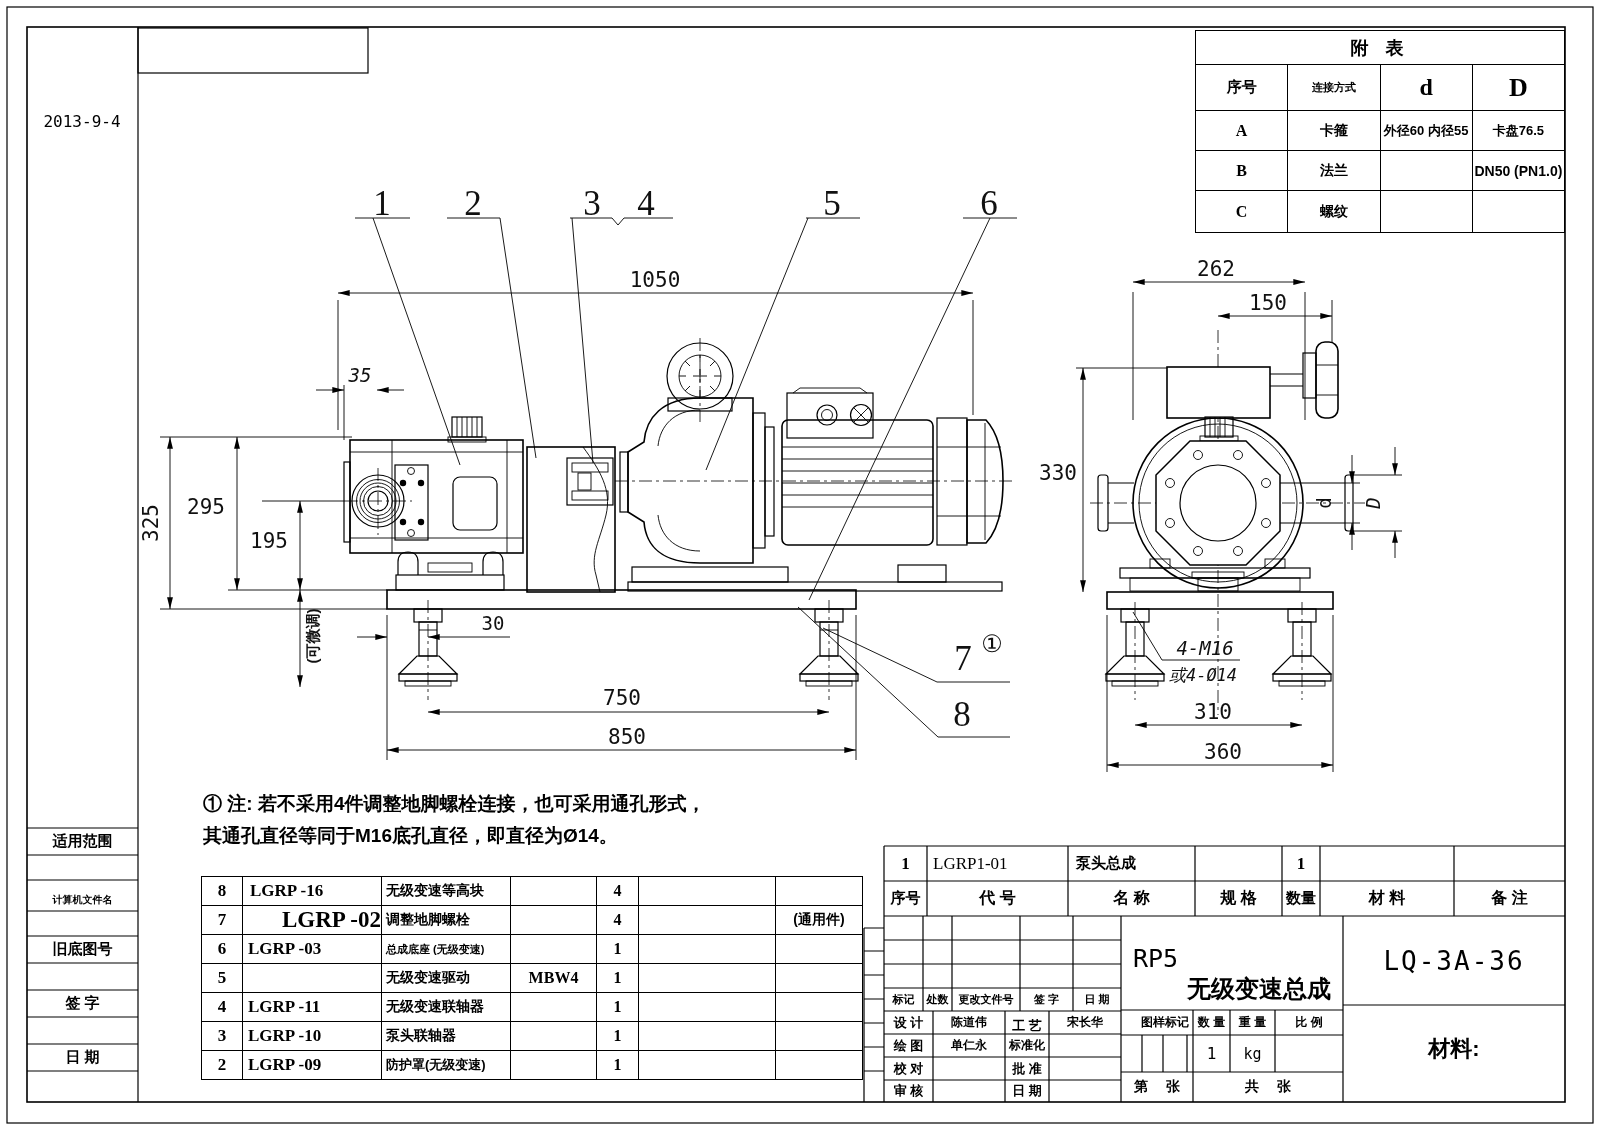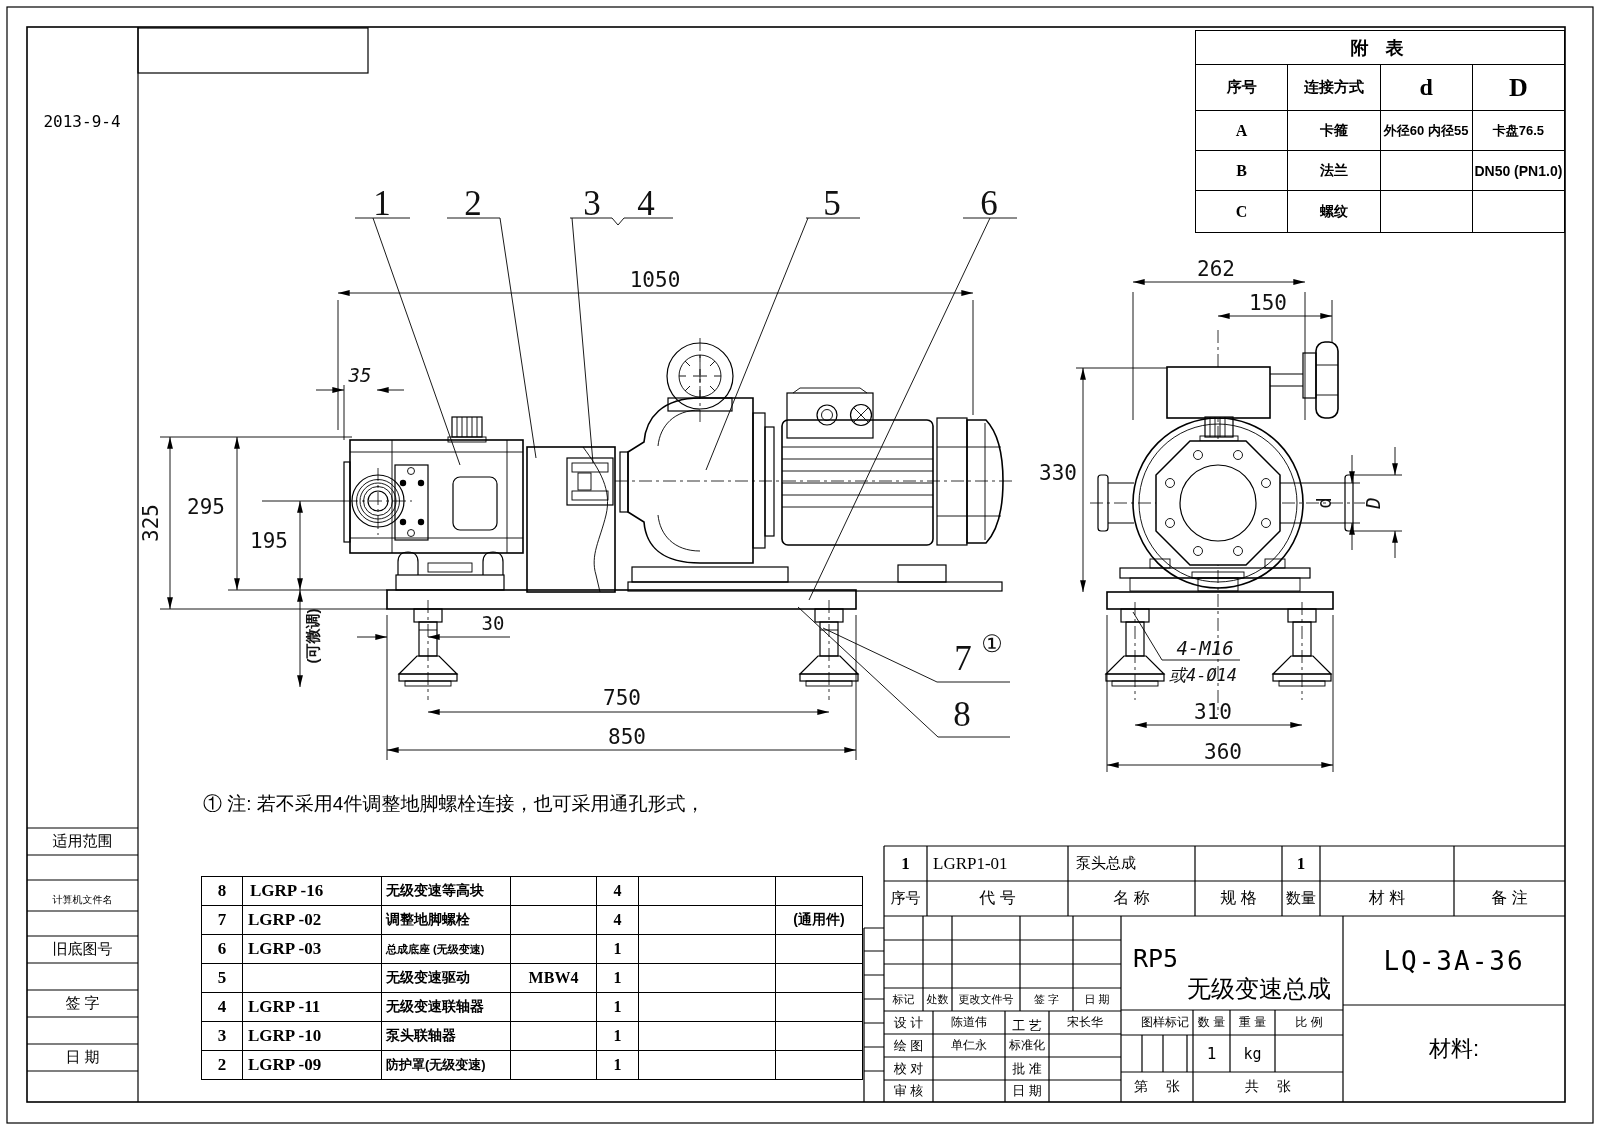--- a/index.html
+++ b/index.html
@@ -8,21 +8,21 @@
   svg{position:absolute;left:0;top:0;}
   svg .o{fill:none;stroke:#000;stroke-width:1.6;}
   svg .m{fill:none;stroke:#000;stroke-width:1.2;}
   svg .t{fill:none;stroke:#000;stroke-width:0.9;}
   svg .cl{fill:none;stroke:#000;stroke-width:0.8;stroke-dasharray:13 4 3 4;}
   svg text{fill:#111;}
   .dimtxt{font-family:"DejaVu Sans Mono",monospace;font-size:21px;}
   .dimsm{font-family:"DejaVu Sans Mono",monospace;font-size:19px;}
   .ital{font-style:italic;}
   .balloon{font-family:"Liberation Serif",serif;font-size:35px;}
-  .cjk{font-family:"Liberation Sans",sans-serif;font-weight:normal;}
+  .cjk{font-family:"Liberation Sans",sans-serif;font-weight:bold;}
   .abs{position:absolute;display:flex;align-items:center;justify-content:center;text-align:center;}
   .left{justify-content:flex-start;text-align:left;}
   .serif{font-family:"Liberation Serif",serif;}
   .mono{font-family:"DejaVu Sans Mono",monospace;}
   table.grid{border-collapse:collapse;position:absolute;table-layout:fixed;}
   table.grid td,table.grid th{border:1px solid #000;padding:0;font-weight:bold;
       text-align:center;vertical-align:middle;overflow:hidden;white-space:nowrap;}
 </style>
 </head>
 <body>
@@ -272,21 +272,21 @@
 <div class="abs cjk" style="left:27px;top:990px;width:111px;height:27px;font-size:15px">签  字</div>
 <div class="abs cjk" style="left:27px;top:1044px;width:111px;height:27px;font-size:15px">日  期</div>
 
 <table class="grid" style="left:1195px;top:30px;width:370px">
   <tbody>
         <tr style="height:34px">
           <td colspan="4" style="font-size:18px;letter-spacing:6px">附 表</td>
         </tr>
   <tr style="height:46px">
     <td style="width:52px;font-size:15px">序号</td>
-    <td style="width:91px;font-size:15px">连接方式</td>
+    <td style="width:91px;font-size:11px">连接方式</td>
     <td style="width:124px" class="serif"><span style="font-size:24px">d</span></td>
     <td style="width:103px" class="serif"><span style="font-size:26px">D</span></td>
   </tr>
   <tr style="height:40px">
     <td class="serif" style="font-size:16px">A</td>
     <td style="font-size:14px">卡箍</td>
     <td style="font-size:13px">外径60 内径55</td>
     <td style="font-size:13px">卡盘76.5</td>
   </tr>
   <tr style="height:40px">
@@ -298,20 +298,21 @@
   <tr style="height:42px">
     <td class="serif" style="font-size:16px">C</td>
     <td style="font-size:14px">螺纹</td>
     <td></td>
     <td></td>
   </tr>
 </tbody>
     </table>
 
 <div class="abs left cjk" style="left:203px;top:788px;width:600px;height:32px;font-size:19px">① 注: 若不采用4件调整地脚螺栓连接，也可采用通孔形式，</div>
+<div class="abs left cjk" style="left:203px;top:820px;width:600px;height:32px;font-size:19px">其通孔直径等同于M16底孔直径，即直径为Ø14。</div>
 
 <table class="grid" style="left:201px;top:876px;width:661px">
   <colgroup>
         <col style="width:41px">
         <col style="width:139px">
         <col style="width:129px">
         <col style="width:86px">
         <col style="width:42px">
         <col style="width:137px">
         <col style="width:87px">
@@ -321,21 +322,21 @@
     <td class="serif" style="font-size:17px">8</td>
     <td class="serif" style="font-size:17px;text-align:left;padding-left:7px">LGRP -16</td>
     <td style="font-size:14px;text-align:left;padding-left:4px">无级变速等高块</td>
     <td></td>
     <td class="serif" style="font-size:16px">4</td>
     <td></td>
     <td></td>
   </tr>
   <tr style="height:29px">
     <td class="serif" style="font-size:17px">7</td>
-    <td class="serif" style="font-size:17px;text-align:left;padding-left:5px">LGRP -02</td>
+    <td class="serif" style="font-size:23px;text-align:right;padding-left:5px">LGRP -02</td>
     <td style="font-size:14px;text-align:left;padding-left:4px">调整地脚螺栓</td>
     <td></td>
     <td class="serif" style="font-size:16px">4</td>
     <td></td>
     <td style="font-size:14px">(通用件)</td>
   </tr>
   <tr style="height:29px">
     <td class="serif" style="font-size:17px">6</td>
     <td class="serif" style="font-size:17px;text-align:left;padding-left:5px">LGRP -03</td>
     <td style="font-size:11px;text-align:left;padding-left:4px">总成底座 (无级变速)</td>

